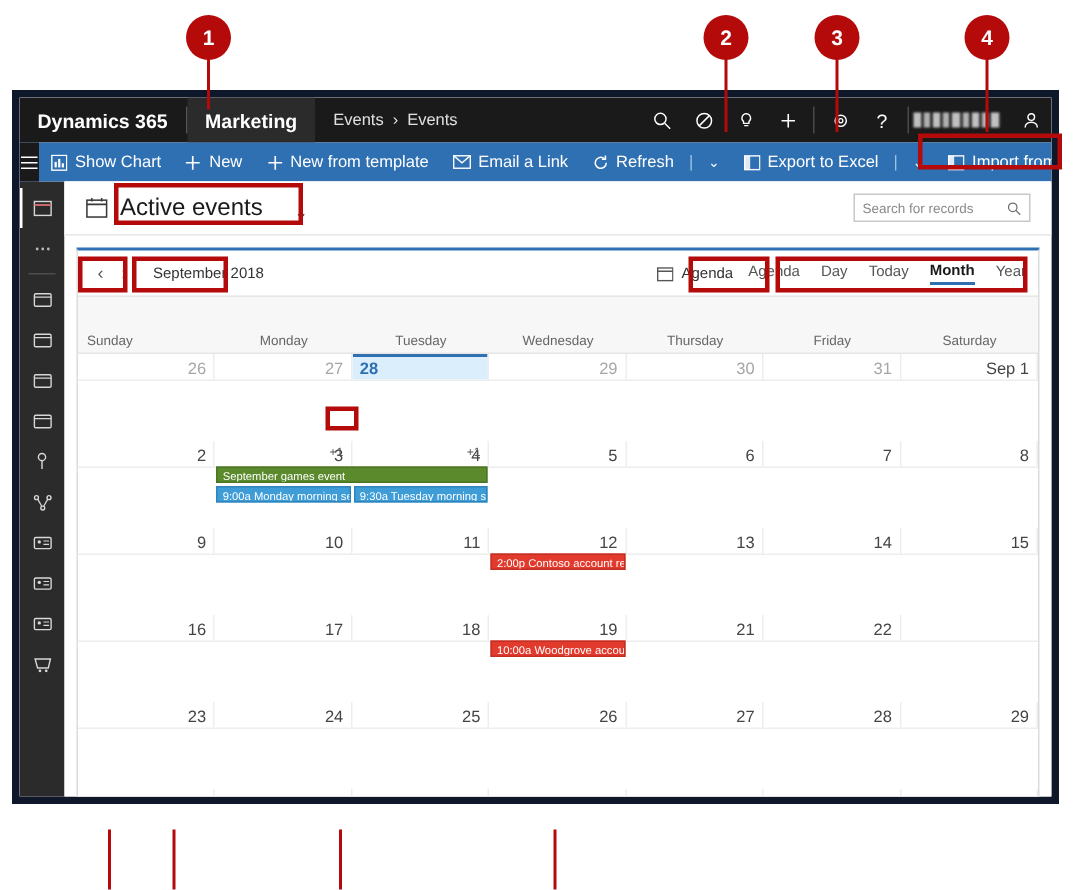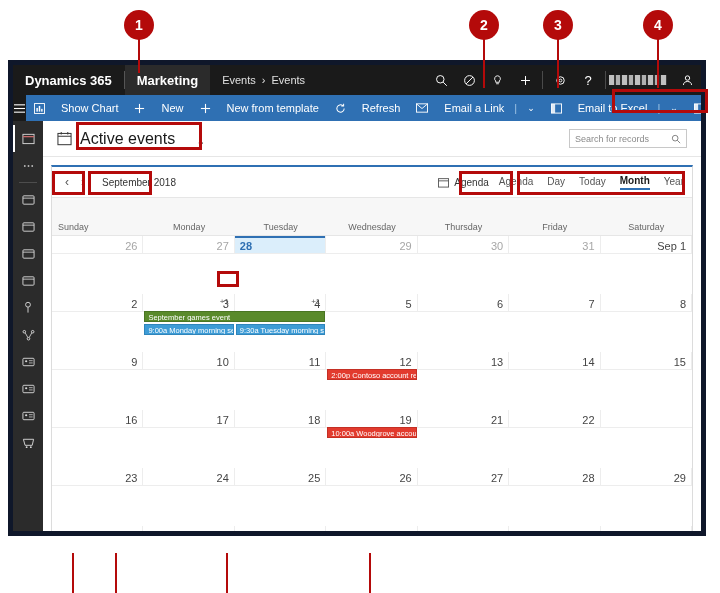--- a/index.html
+++ b/index.html
@@ -84,21 +84,21 @@
     display: flex; align-items: center;
     color: #ffffff; font-size: 11px;
     position: relative;
   }
   .cmdbar { background: #2f70b3; }
   .hamb {
     width: 30px; height: 26px; background: #1a1a1a;
     display: flex; align-items: center; justify-content: center;
   }
   .cmd {
-    display: flex; align-items: center; gap: 16px;
+    display: flex; align-items: center; gap: 5px;
     padding: 0 8px; height: 26px; white-space: nowrap;
   }
   .cmd .gl { font-size: 11px; display: inline-flex; align-items: center; }
   .cmd-sep { color: #9cc3e5; padding: 0 2px; font-size: 11px; }
   .chev { font-size: 9px; }
 
   
   .bodywrap { display: flex; height: 420px; }
   .railbar {
     width: 30px; background: #2b2b2b;
@@ -312,50 +312,50 @@
         <svg width="11" height="11" viewBox="0 0 12 12">
             <line x1="6" y1="1" x2="6" y2="11" stroke="#fff" stroke-width="1.2"></line>
             <line x1="1" y1="6" x2="11" y2="6" stroke="#fff" stroke-width="1.2"></line>
           </svg>
       </span>
       <span>New from template</span>
     </div>
 
     <div class="cmd">
       <span class="gl">
+        <svg width="12" height="10" viewBox="0 0 13 10">
+            <rect x="0.5" y="0.5" width="12" height="9" fill="none" stroke="#fff" stroke-width="1"></rect>
+            <polyline points="0.5,0.5 6.5,5.6 12.5,0.5" fill="none" stroke="#fff" stroke-width="1"></polyline>
+          </svg>
+      </span>
+      <span>Email a Link</span>
+    </div>
+
+    <div class="cmd">
+      <span class="gl">
         <svg width="11" height="11" viewBox="0 0 12 12">
             <path d="M10 6a4 4 0 1 1-1.4-3" fill="none" stroke="#fff" stroke-width="1.1"></path>
             <path d="M9.4 0.8v2.6H6.8" fill="none" stroke="#fff" stroke-width="1.1"></path>
           </svg>
       </span>
       <span>Refresh</span>
-    </div>
-
-    <div class="cmd">
-      <span class="gl">
-        <svg width="12" height="10" viewBox="0 0 13 10">
-            <rect x="0.5" y="0.5" width="12" height="9" fill="none" stroke="#fff" stroke-width="1"></rect>
-            <polyline points="0.5,0.5 6.5,5.6 12.5,0.5" fill="none" stroke="#fff" stroke-width="1"></polyline>
-          </svg>
-      </span>
-      <span>Email a Link</span>
     </div>
     <span class="cmd-sep">|</span>
     <div class="cmd">
         <span class="chev">⌄</span>
       </div>
 
     <div class="cmd">
       <span class="gl">
         <svg width="11" height="11" viewBox="0 0 12 12">
             <rect x="0.5" y="1" width="11" height="10" fill="none" stroke="#fff" stroke-width="1"></rect>
             <rect x="0.5" y="1" width="4" height="10" fill="#fff" opacity=".85"></rect>
           </svg>
       </span>
-      <span>Email to Excel</span>
+      <span>Export to Excel</span>
     </div>
     <span class="cmd-sep">|</span>
     <div class="cmd">
         <span class="chev">⌄</span>
       </div>
 
     <div class="cmd">
       <span class="gl">
         <svg width="11" height="11" viewBox="0 0 12 12">
             <rect x="0.5" y="1" width="11" height="10" fill="none" stroke="#fff" stroke-width="1"></rect>

